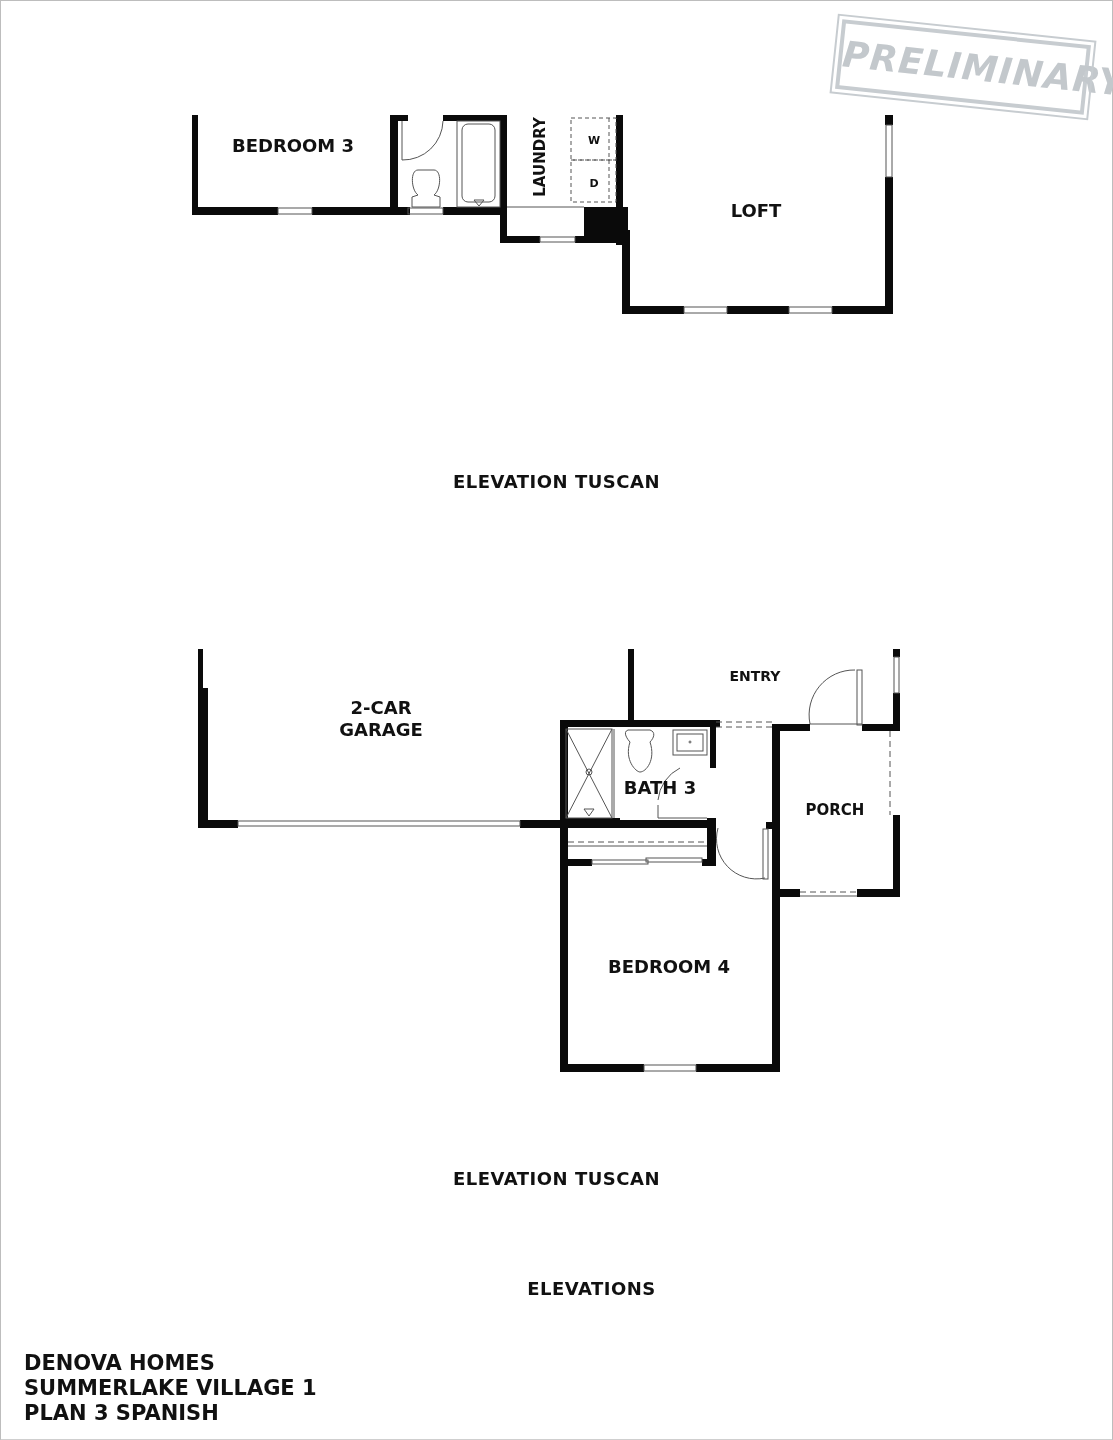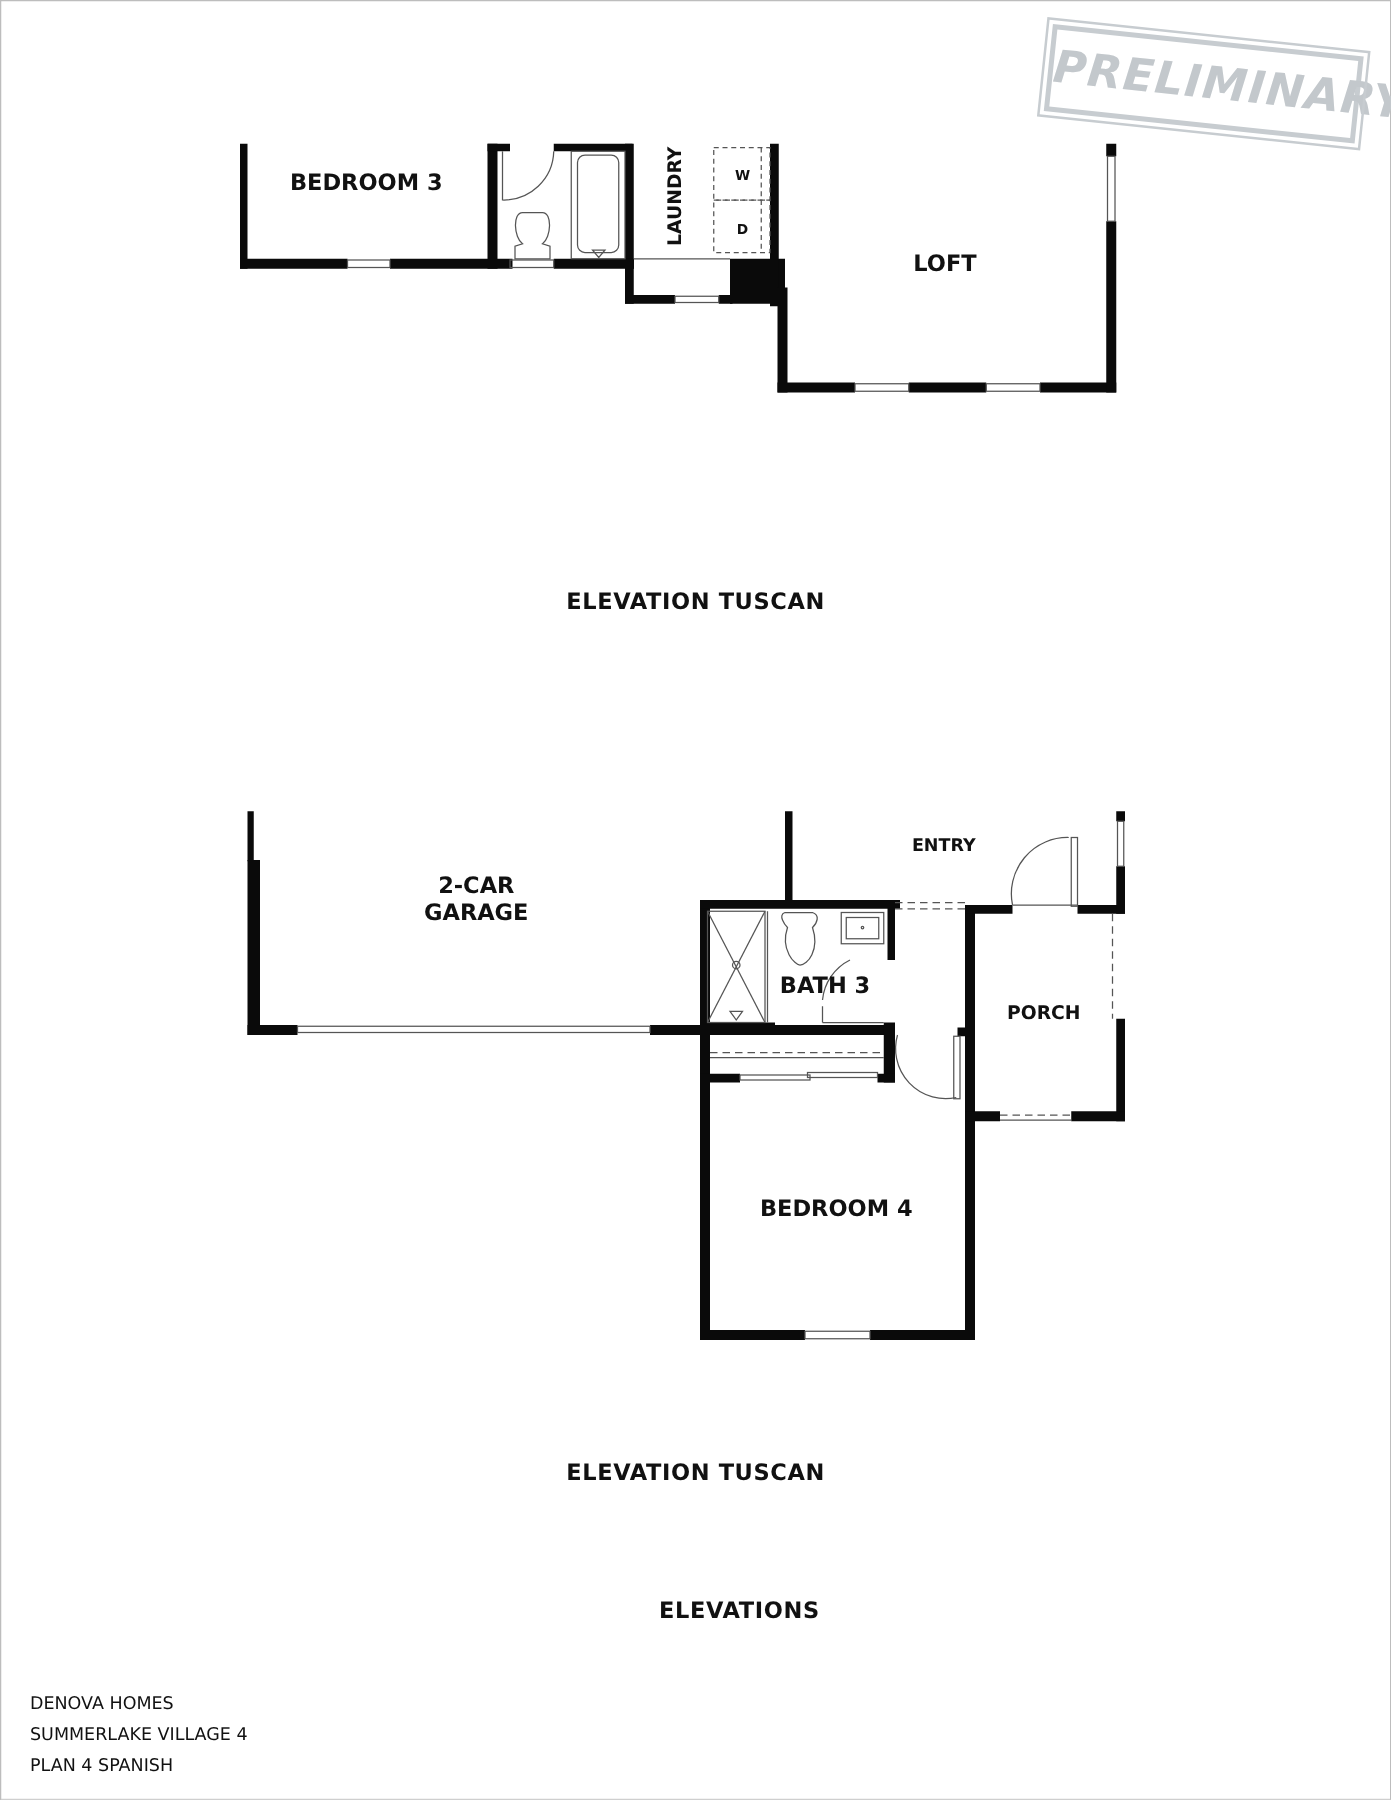--- a/index.html
+++ b/index.html
@@ -4,21 +4,21 @@
 <style>
   html, body { margin: 0; padding: 0; background: #ffffff; }
   body { width: 1113px; height: 1440px; position: relative; overflow: hidden;
          font-family: "DejaVu Sans", sans-serif; color: #111; }
   .page-frame { position: absolute; left: 0; top: 0; width: 1111px; height: 1438px;
                 border: 1px solid #bdbdbd; border-bottom: 2px solid #cfcfcf; }
   svg.plan { position: absolute; left: 0; top: 0; }
   .room-label { font-family: "DejaVu Sans", sans-serif; font-weight: bold; fill: #111; }
   .caption { position: absolute; left: 0; width: 1113px; text-align: center;
              font-size: 18px; font-weight: bold; letter-spacing: 0.5px; line-height: 25px; }
-  .footer-block { position: absolute; left: 24px; top: 1351px; font-size: 14px; font-weight: normal;
+  .footer-block { position: absolute; left: 24px; top: 1351px; font-size: 21px; font-weight: bold;
                   line-height: 25px; }
   .stamp { position: absolute; left: 838px; top: 32px; width: 242px; height: 62px;
            transform: rotate(6deg); border: 4px solid #c7ccd0; outline: 2px solid #c7ccd0;
            outline-offset: 3px; color: #c3c8cc; font-size: 36px; font-weight: bold;
            font-style: italic; text-align: center; line-height: 62px; letter-spacing: 1px; }
 </style>
 </head>
 <body>
 
 <div class="page-frame"></div>
@@ -171,15 +171,15 @@
 </div>
 
 <div class="caption" style="top:1166px;">
   <div>ELEVATION TUSCAN</div>
 </div>
 
 <div class="caption" style="top:1276px;padding-left:35px;">ELEVATIONS</div>
 
 <div class="footer-block">
   <div>DENOVA HOMES</div>
-  <div>SUMMERLAKE VILLAGE 4</div>
-  <div>PLAN 4 SPANISH</div>
+  <div>SUMMERLAKE VILLAGE 1</div>
+  <div>PLAN 3 SPANISH</div>
 </div>
 
 </body></html>

